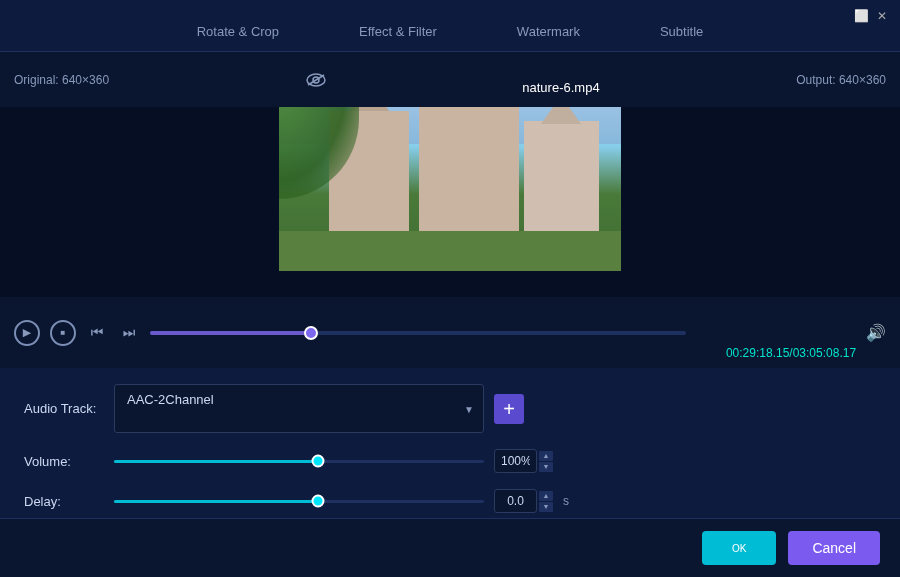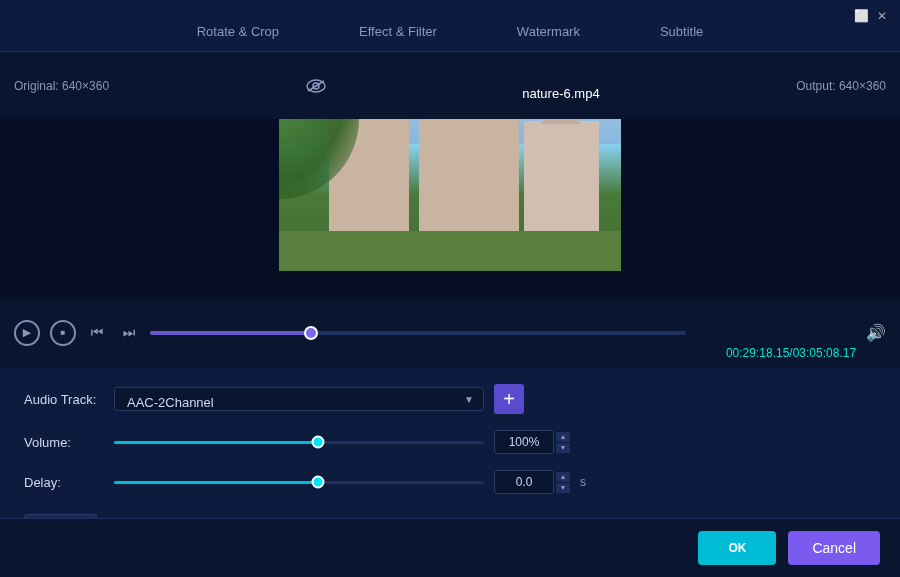--- a/index.html
+++ b/index.html
@@ -71,21 +71,21 @@
       display: flex;
       align-items: center;
       justify-content: center;
     }
     .video-info-bar {
       position: absolute;
       top: 0; left: 0; right: 0;
       display: flex;
       justify-content: space-between;
       align-items: center;
-      padding: 18px 14px;
+      padding: 12px 14px;
       font-size: 12px;
       color: #8899bb;
       background: #0a1530;
       z-index: 2;
     }
     .video-info-bar .filename {
       color: #fff;
       font-size: 13px;
       margin-top: 16px;
     }
@@ -264,21 +264,21 @@
     .dropdown-wrapper {
       flex: 1;
       max-width: 370px;
       position: relative;
     }
     .dropdown {
       width: 100%;
       background: #0a1530;
       border: 1px solid #2a3a60;
       color: #ccd8f0;
-      padding: 7px 32px 0 12px;
+      padding: 7px 32px 25px 12px;
       font-size: 13px;
       border-radius: 3px;
       appearance: none;
       cursor: pointer;
     }
     .dropdown-arrow {
       position: absolute;
       right: 10px; top: 50%;
       transform: translateY(-50%);
       color: #8899bb;
@@ -327,21 +327,21 @@
       background: #00e5ff;
       border-radius: 50%;
       border: 2px solid #fff;
     }
     .value-input-wrapper {
       display: flex;
       align-items: center;
       gap: 2px;
     }
     .value-input {
-      width: 60px;
+      width: 43px;
       background: #0a1530;
       border: 1px solid #2a3a60;
       color: #ccd8f0;
       padding: 4px 6px;
       font-size: 12px;
       border-radius: 3px;
       text-align: center;
     }
     .spinner-btns {
       display: flex;
@@ -386,24 +386,23 @@
       display: flex;
       justify-content: flex-end;
       gap: 12px;
       border-top: 1px solid #1e3060;
     }
     .ok-btn {
       background: #00bcd4;
       border: none;
       color: #fff;
       padding: 9px 30px;
-      font-size: 12px;
+      font-size: 10px;
       border-radius: 4px;
       cursor: pointer;
-      font-weight: bold;
     }
     .cancel-btn {
       background: #7b5af0;
       border: none;
       color: #fff;
       padding: 9px 24px;
       font-size: 14px;
       border-radius: 4px;
       cursor: pointer;
     }

